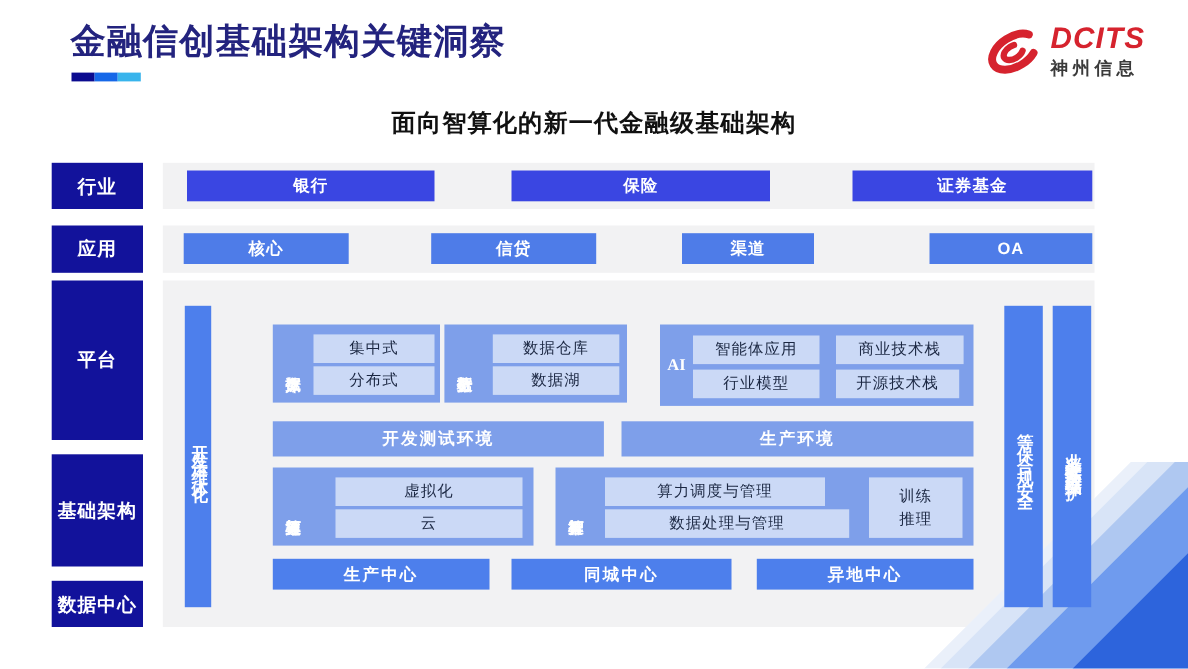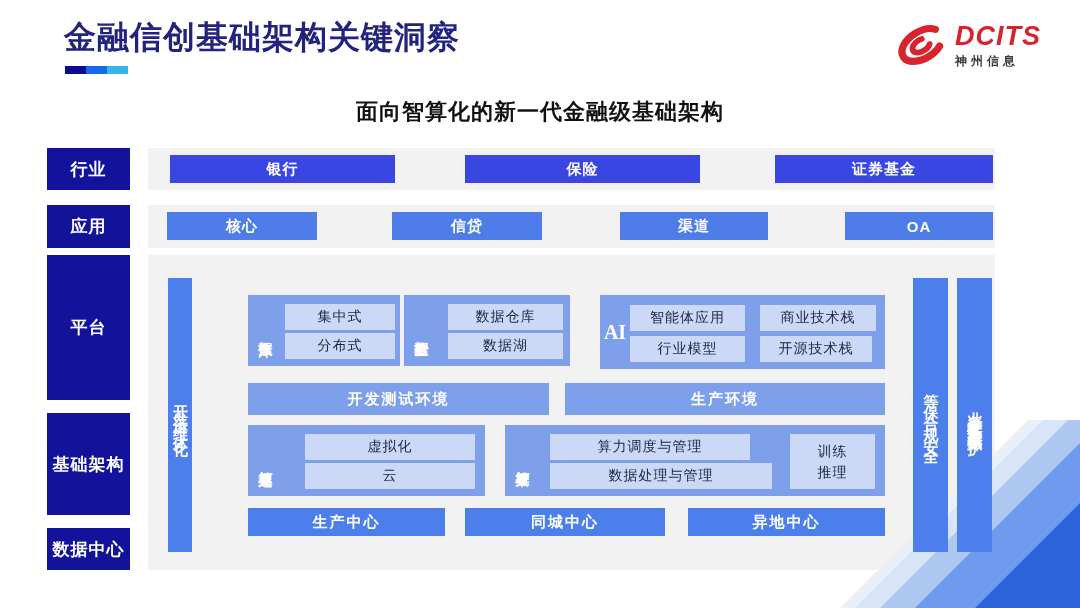--- a/index.html
+++ b/index.html
@@ -11,21 +11,21 @@
   
   .title { position:absolute; left:64px; top:16px; font-size:32px; font-weight:700;
            color:#23237E; letter-spacing:1px; }
   .underline { position:absolute; left:65px; top:66px; height:8px; display:flex; }
   .underline span { display:inline-block; width:21px; height:8px; }
   .u1 { background:#0B0B8F; } .u2 { background:#1668E8; } .u3 { background:#38B4EC; }
   .logo { position:absolute; left:893px; top:20px; display:flex; align-items:center; }
   .logo .swirl { width:58px; height:50px; display:inline-block; }
   .logo-text { margin-left:4px; }
   .brand { font-size:27px; font-weight:700; font-style:italic; color:#D6232E; letter-spacing:1px; }
-  .company { font-size:12px; font-weight:700; color:#3A3A3A; letter-spacing:4px; margin-top:1px; }
+  .company { font-size:16px; font-weight:700; color:#3A3A3A; letter-spacing:4px; margin-top:1px; }
   .subtitle { position:absolute; left:0; top:97px; width:1080px; text-align:center;
               font-size:22px; font-weight:700; color:#111; letter-spacing:1px; }
   
   .navy-label { position:absolute; left:47px; width:83px; background:#12129B; color:#fff;
                 font-size:17px; font-weight:700; display:flex; align-items:center;
                 justify-content:center; letter-spacing:1px; }
   
   .strip { position:absolute; left:148px; width:847px; background:#F2F2F3; }
   .btn { position:absolute; top:7px; height:28px; color:#fff; font-size:15px; font-weight:700;
          display:flex; align-items:center; justify-content:center; letter-spacing:1px; }
@@ -87,42 +87,42 @@
 
   <div class="strip" style="top:148px;height:42px;">
     <div class="btn deep" style="left:22px;width:225px;">银行</div>
     <div class="btn deep" style="left:317px;width:235px;">保险</div>
     <div class="btn deep" style="left:627px;width:218px;">证券基金</div>
   </div>
 
   <div class="strip" style="top:205px;height:43px;">
     <div class="btn app" style="left:19px;width:150px;">核心</div>
     <div class="btn app" style="left:244px;width:150px;">信贷</div>
-    <div class="btn app" style="left:472px;width:148px;">渠道</div>
+    <div class="btn app" style="left:472px;width:120px;">渠道</div>
     <div class="btn app" style="left:697px;width:148px;">OA</div>
   </div>
 
   <div class="container">
 
     <div class="vbar vtext" style="left:20px;top:23px;width:24px;height:274px;letter-spacing:6px;">开发运维一体化</div>
 
     <div class="group" style="left:100px;top:40px;width:152px;height:71px;">
       <div class="group-label vtext">数据库</div>
       <div class="chip" style="left:37px;top:9px;width:110px;height:26px;">集中式</div>
       <div class="chip" style="left:37px;top:38px;width:110px;height:26px;">分布式</div>
     </div>
 
     <div class="group" style="left:256px;top:40px;width:166px;height:71px;">
       <div class="group-label vtext">数据分析</div>
       <div class="chip" style="left:44px;top:9px;width:115px;height:26px;">数据仓库</div>
       <div class="chip" style="left:44px;top:38px;width:115px;height:26px;">数据湖</div>
     </div>
 
     <div class="group" style="left:452px;top:40px;width:285px;height:74px;">
-      <div class="group-label" style="width:30px;font-size:20px;">AI</div>
+      <div class="group-label" style="width:30px;font-size:15px;">AI</div>
       <div class="chip" style="left:30px;top:10px;width:115px;height:26px;">智能体应用</div>
       <div class="chip" style="left:160px;top:10px;width:116px;height:26px;">商业技术栈</div>
       <div class="chip" style="left:30px;top:41px;width:115px;height:26px;">行业模型</div>
       <div class="chip" style="left:160px;top:41px;width:112px;height:26px;">开源技术栈</div>
     </div>
 
     <div class="envbar" style="left:100px;top:128px;width:301px;height:32px;">开发测试环境</div>
     <div class="envbar" style="left:417px;top:128px;width:320px;height:32px;">生产环境</div>
 
     <div class="group" style="left:100px;top:170px;width:237px;height:71px;">

